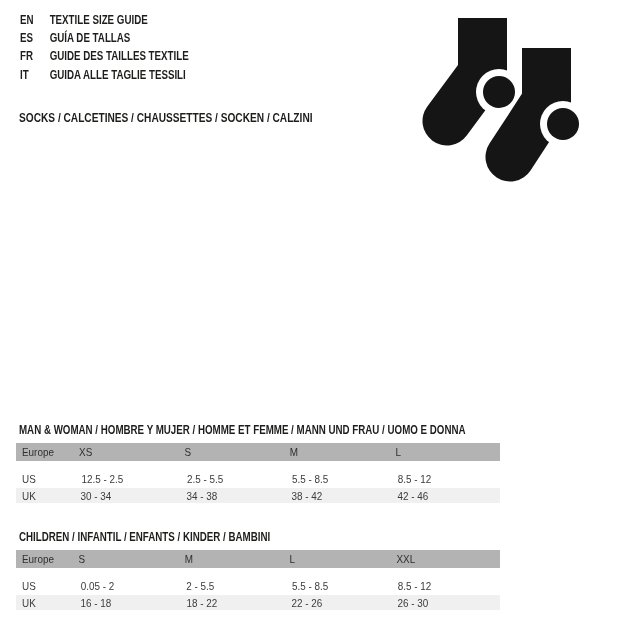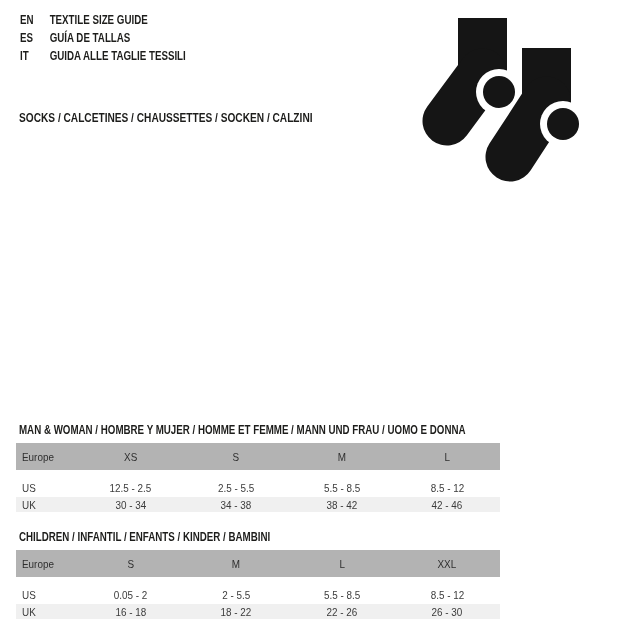--- a/index.html
+++ b/index.html
@@ -18,44 +18,50 @@
   
   .socks-icon{position:absolute;left:418px;top:15px;width:168px;height:168px;}
   
   .tbl-title{position:absolute;left:19px;font-size:12.5px;font-weight:700;height:14px;line-height:14px;}
   .title1{top:423px;}
   .title2{top:530px;}
   .tbl{position:absolute;left:16px;width:484px;font-size:11.5px;color:#3b3b3b;}
   .tbl1{top:443px;}
   .tbl2{top:550px;}
   .trow{display:grid;grid-template-columns:62px 1fr 1fr 1fr 1fr;align-items:center;}
-  .trow.header{height:27px;color:#2f2f2f;}
+  .trow.header{height:18px;color:#2f2f2f;}
   .trow.r0{height:17px;margin-top:9px;}
   .trow.r1{height:15px;margin-top:1px;}
-  .tcell{text-align:center;overflow:visible;}
+  .tcell{text-align:left;overflow:visible;}
   .tcell span{display:inline-block;transform:scaleX(0.86);transform-origin:50% 50%;white-space:nowrap;}
   .tcell.first{text-align:left;padding-left:6px;}
   .tcell.first span{transform-origin:0 50%;}
 </style>
 </head>
 <body>
 
 <div class="page">
 
   <div class="lang-block" id="lang-block">
       <div class="lang-row">
         <div class="inner">
           <span class="lang-code">EN</span>
           <span class="lang-label">TEXTILE SIZE GUIDE</span>
         </div>
       </div>
       <div class="lang-row">
         <div class="inner">
           <span class="lang-code">ES</span>
           <span class="lang-label">GUÍA DE TALLAS</span>
+        </div>
+      </div>
+      <div class="lang-row">
+        <div class="inner">
+          <span class="lang-code">FR</span>
+          <span class="lang-label">GUIDE DES TAILLES TEXTILE</span>
         </div>
       </div>
       <div class="lang-row">
         <div class="inner">
           <span class="lang-code">IT</span>
           <span class="lang-label">GUIDA ALLE TAGLIE TESSILI</span>
         </div>
       </div>
     </div>
 

